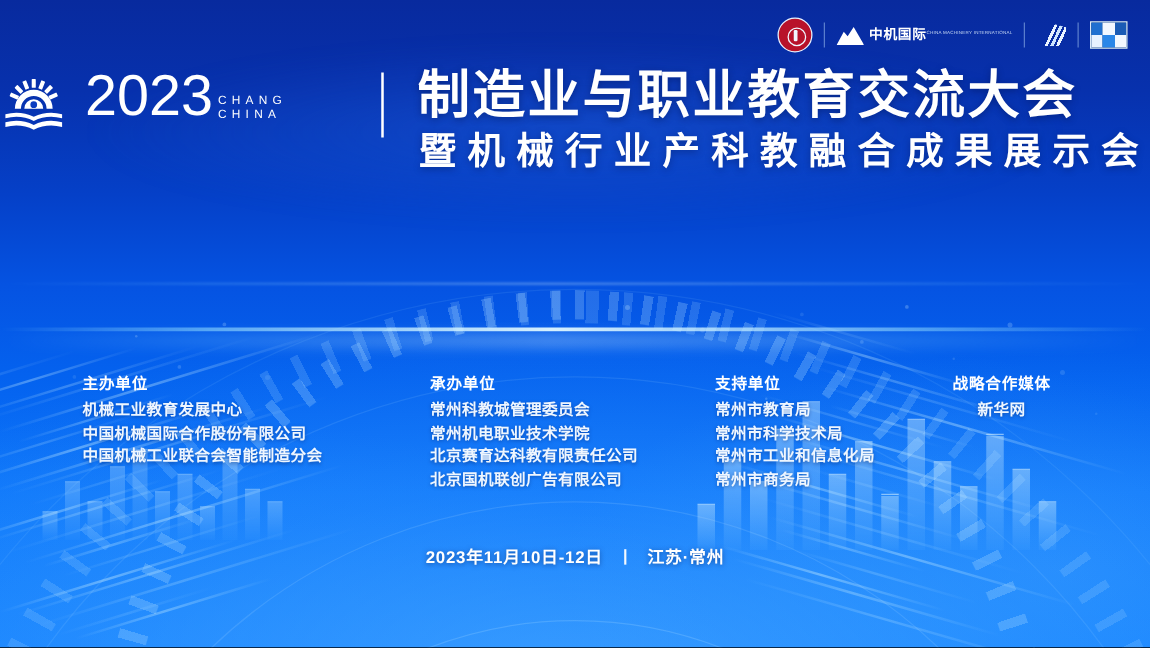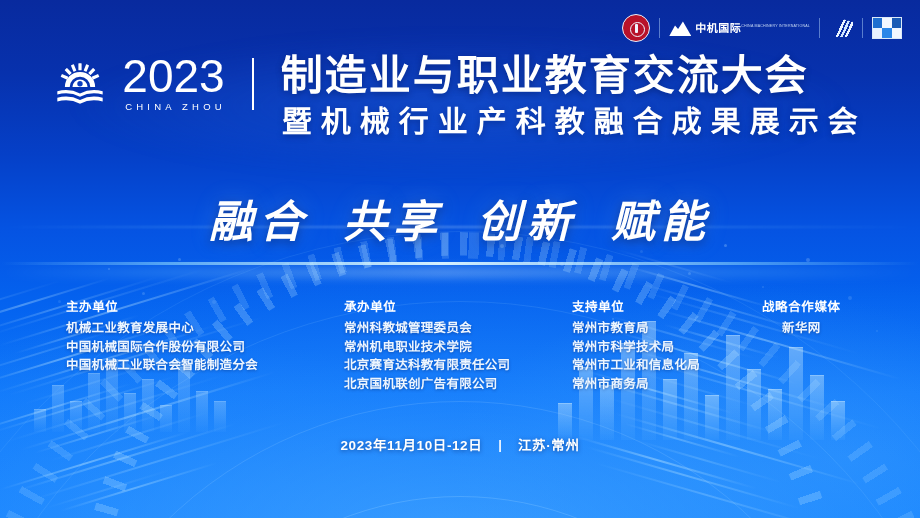--- a/index.html
+++ b/index.html
@@ -179,21 +179,21 @@
   .masthead {
     position: absolute; left: 0; right: 0; top: 54px;
     display: flex; align-items: flex-start; justify-content: center;
     z-index: 5;
   }
   .mast-inner { display: flex; align-items: flex-start; gap: 14px; }
 
   .cz-logo { width: 54px; height: 54px; flex: none; margin-top: 6px; }
 
   .year-block {
-    display: flex; flex-direction: column; align-items: center;
+    display: flex; flex-direction: row; align-items: flex-end;
     padding-right: 12px; margin-top: 1px;
   }
   .year {
     font-size: 46px; font-weight: 400; color: #ffffff;
     line-height: .92; letter-spacing: 0px;
     font-family: "Liberation Sans", "DejaVu Sans", sans-serif;
   }
   .city-en {
     font-size: 9.5px; color: #ffffff; letter-spacing: 4.2px;
     margin-top: 4px; font-weight: 400; padding-left: 4px;
@@ -435,34 +435,33 @@
           <path d="M36 50 A14 14 0 0 1 64 50 Z"></path>
           <circle cx="50" cy="44" r="5" fill="#0a3cc0"></circle>
 
           <path d="M8 58 Q30 52 50 62 Q70 52 92 58 L92 64 Q70 58 50 68 Q30 58 8 64 Z"></path>
           <path d="M8 70 Q30 64 50 74 Q70 64 92 70 L92 77 Q70 71 50 81 Q30 71 8 77 Z"></path>
         </g>
       </svg>
 
       <div class="year-block">
         <div class="year">2023</div>
-        <div class="city-en">CHINA ZHOU</div>
+        <div class="city-en">CHANG CHINA</div>
       </div>
 
       <div class="mast-rule"></div>
 
       <div class="titles">
         <div class="title-1">制造业与职业教育交流大会</div>
         <div class="title-2">暨机械行业产科教融合成果展示会</div>
       </div>
 
     </div>
   </div>
 
-  <div class="slogan" id="slogan"><span>融合</span><span>共享</span><span>创新</span><span>赋能</span></div>
 
   <div class="orgs" id="orgs">
       <div class="org-col c1">
         <div class="org-head">主办单位</div>
         <div class="org-item">机械工业教育发展中心</div>
         <div class="org-item">中国机械国际合作股份有限公司</div>
         <div class="org-item">中国机械工业联合会智能制造分会</div>
       </div>
       <div class="org-col c2">
         <div class="org-head">承办单位</div>

